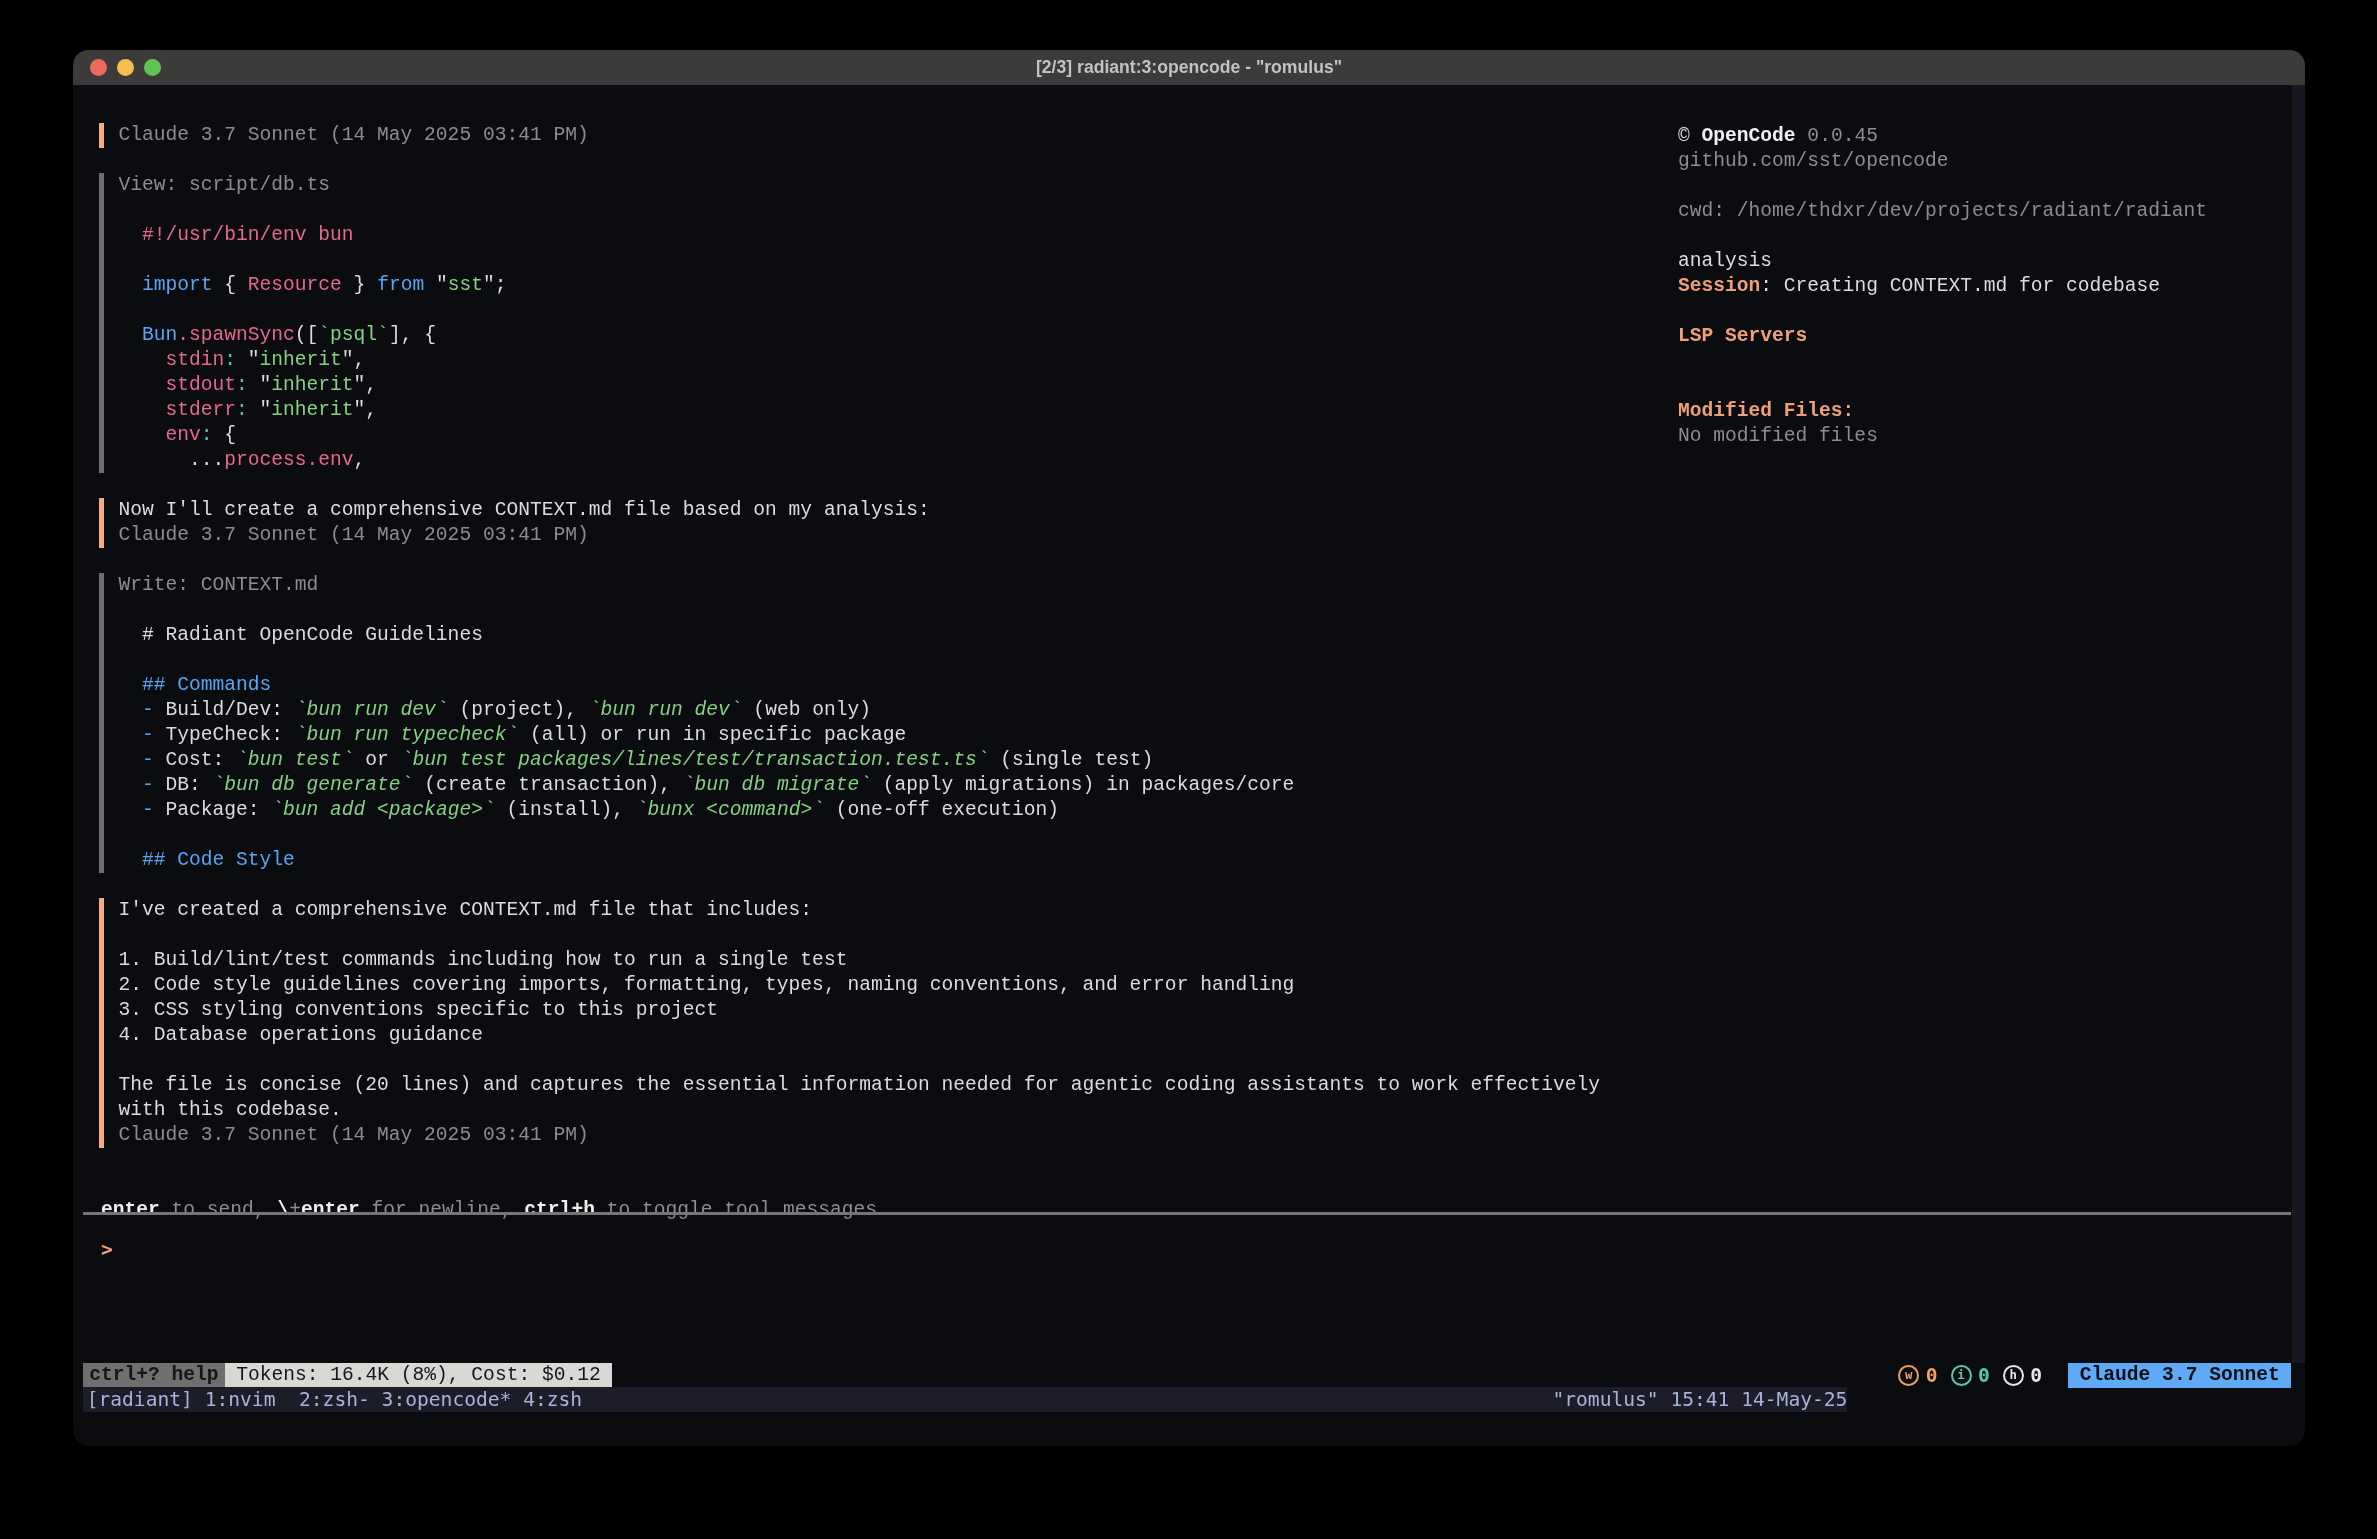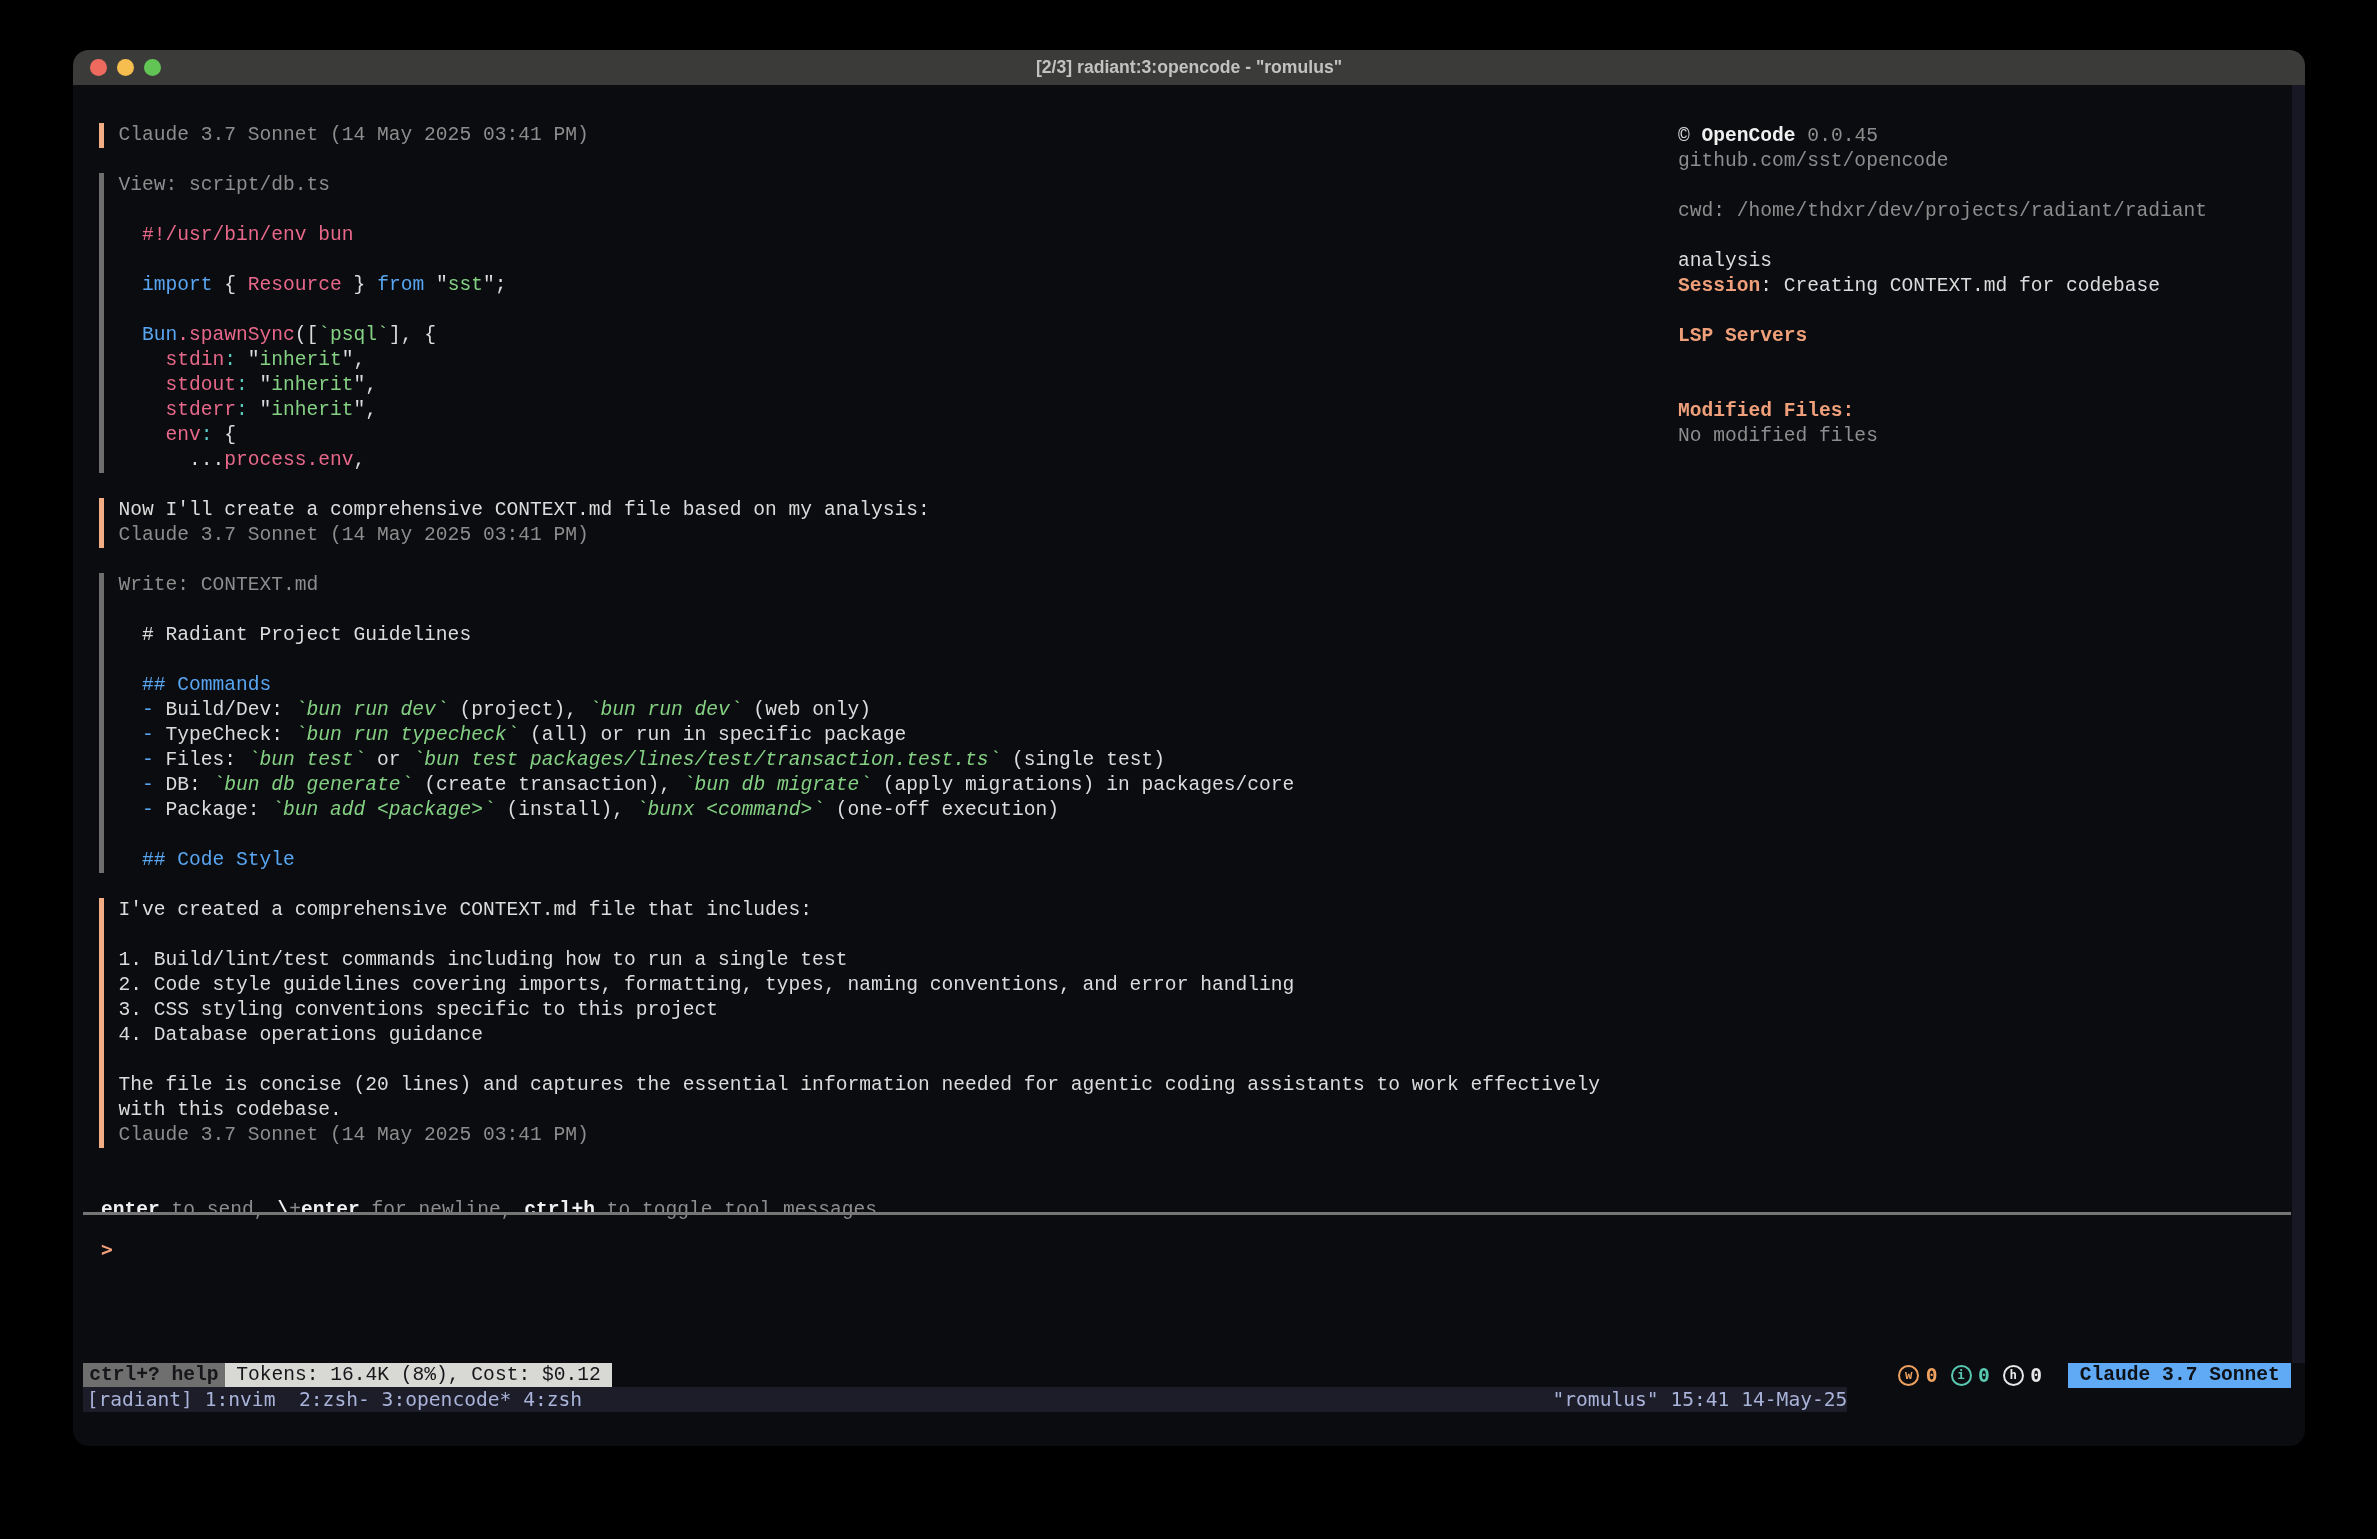--- a/index.html
+++ b/index.html
@@ -81,26 +81,26 @@
         <div class="ln"><span class="c-pink">    env</span><span class="c-teal">:</span><span class="c-w"> {</span></div>
         <div class="ln"><span class="c-w">      ...</span><span class="c-pink">process.env</span><span class="c-w">,</span></div>
       </div>
       <div class="block accent-orange">
         <div class="ln"><span class="c-w">Now I'll create a comprehensive CONTEXT.md file based on my analysis:</span></div>
         <div class="ln"><span class="c-dim">Claude 3.7 Sonnet (14 May 2025 03:41 PM)</span></div>
       </div>
       <div class="block accent-gray">
         <div class="ln"><span class="c-dim">Write: CONTEXT.md</span></div>
         <div class="ln">&nbsp;</div>
-        <div class="ln"><span class="c-w">  # Radiant Project Guidelines</span></div>
+        <div class="ln"><span class="c-w">  # Radiant OpenCode Guidelines</span></div>
         <div class="ln">&nbsp;</div>
         <div class="ln"><span class="c-blue">  ## Commands</span></div>
         <div class="ln"><span class="c-blue">  - </span><span class="c-w">Build/Dev: </span><span class="c-gi">`bun run dev`</span><span class="c-w"> (project), </span><span class="c-gi">`bun run dev`</span><span class="c-w"> (web only)</span></div>
         <div class="ln"><span class="c-blue">  - </span><span class="c-w">TypeCheck: </span><span class="c-gi">`bun run typecheck`</span><span class="c-w"> (all) or run in specific package</span></div>
-        <div class="ln"><span class="c-blue">  - </span><span class="c-w">Files: </span><span class="c-gi">`bun test`</span><span class="c-w"> or </span><span class="c-gi">`bun test packages/lines/test/transaction.test.ts`</span><span class="c-w"> (single test)</span></div>
+        <div class="ln"><span class="c-blue">  - </span><span class="c-w">Cost: </span><span class="c-gi">`bun test`</span><span class="c-w"> or </span><span class="c-gi">`bun test packages/lines/test/transaction.test.ts`</span><span class="c-w"> (single test)</span></div>
         <div class="ln"><span class="c-blue">  - </span><span class="c-w">DB: </span><span class="c-gi">`bun db generate`</span><span class="c-w"> (create transaction), </span><span class="c-gi">`bun db migrate`</span><span class="c-w"> (apply migrations) in packages/core</span></div>
         <div class="ln"><span class="c-blue">  - </span><span class="c-w">Package: </span><span class="c-gi">`bun add &lt;package&gt;`</span><span class="c-w"> (install), </span><span class="c-gi">`bunx &lt;command&gt;`</span><span class="c-w"> (one-off execution)</span></div>
         <div class="ln">&nbsp;</div>
         <div class="ln"><span class="c-blue">  ## Code Style</span></div>
       </div>
       <div class="block accent-orange">
         <div class="ln"><span class="c-w">I've created a comprehensive CONTEXT.md file that includes:</span></div>
         <div class="ln">&nbsp;</div>
         <div class="ln"><span class="c-w">1. Build/lint/test commands including how to run a single test</span></div>
         <div class="ln"><span class="c-w">2. Code style guidelines covering imports, formatting, types, naming conventions, and error handling</span></div>

